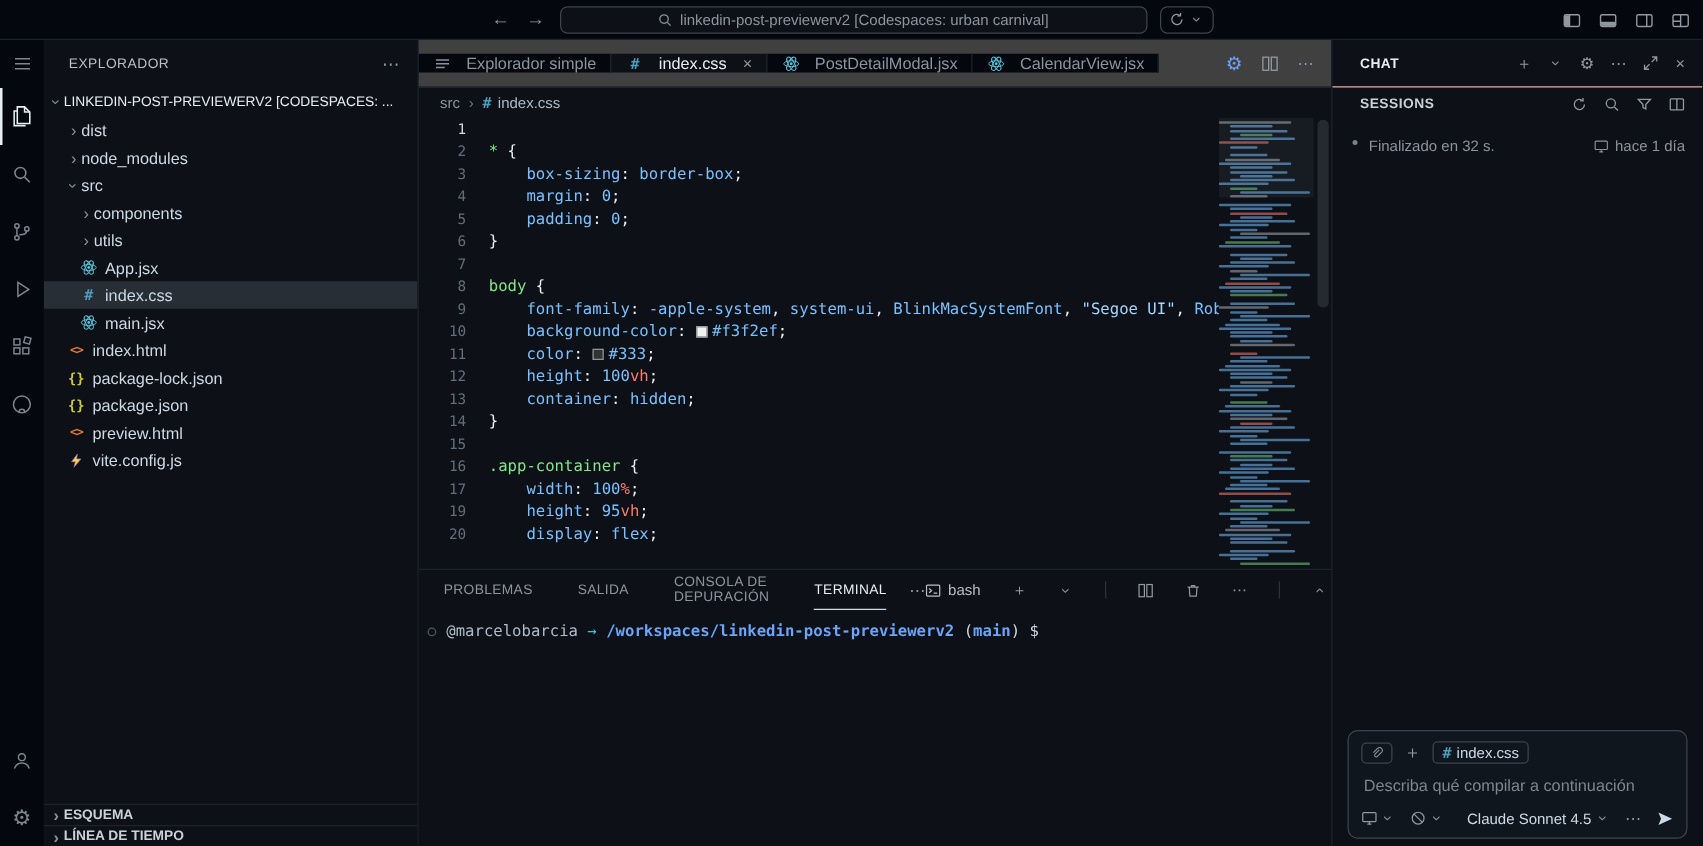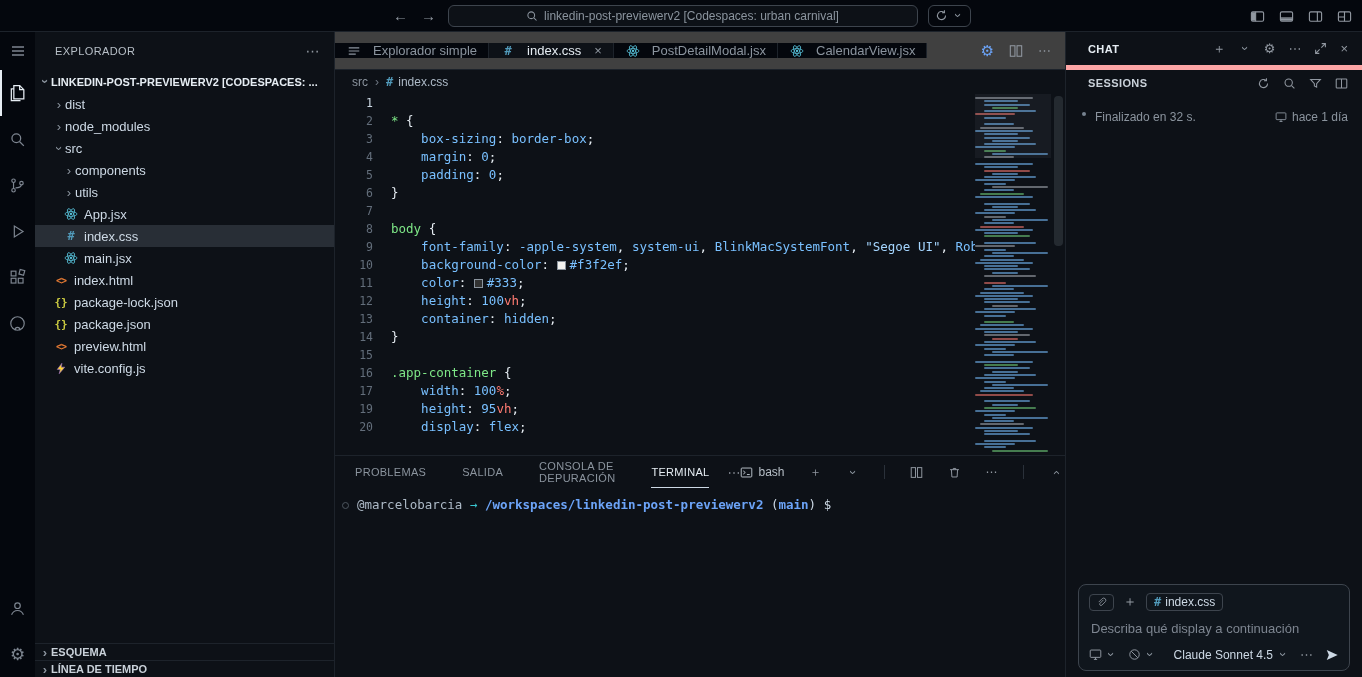--- a/index.html
+++ b/index.html
@@ -25,21 +25,21 @@
   .ab-icon{width:35px;height:46px;display:flex;align-items:center;justify-content:center;color:#7d8590;cursor:pointer}
   .ab-icon.small{height:38px}
   .ab-icon.active{color:#e6edf3;box-shadow:inset 2px 0 0 #e6edf3}
   .ab-bottom{margin-top:auto;display:flex;flex-direction:column;align-items:center}
   .gear-glyph{font-size:17px;line-height:1}
 
   
   .sidebar{width:300px;flex:0 0 300px;background:#0d1117;border-right:1px solid #1d232b;display:flex;flex-direction:column;min-height:0}
   .sb-header{height:38px;flex:0 0 38px;display:flex;align-items:center;padding:0 14px 0 20px;font-size:11px;letter-spacing:.4px;color:#b7bfc7}
   .sb-more{margin-left:auto;color:#9198a1;cursor:pointer;font-size:14px}
-  .sb-project{height:23px;flex:0 0 23px;display:flex;align-items:center;font-weight:bold;font-size:11px;color:#e6edf3;padding-left:4px;white-space:nowrap;overflow:hidden;cursor:pointer}
+  .sb-project{height:23px;flex:0 0 23px;display:flex;align-items:center;font-weight:normal;font-size:11px;color:#e6edf3;padding-left:4px;white-space:nowrap;overflow:hidden;cursor:pointer}
   .file-tree{flex:1;overflow:hidden}
   .tree-row{height:22px;display:flex;align-items:center;white-space:nowrap;color:#cdd9e5;font-size:13px;cursor:pointer}
   .tree-row.selected{background:#282e36}
   .ficon{display:inline-block;width:16px;text-align:center;margin-right:5px;flex:0 0 16px;display:flex;align-items:center;justify-content:center}
   .gi{font-weight:bold;font-size:12px;font-family:"DejaVu Sans Mono",monospace}
   .gi-css{color:#519aba}
   .gi-html{color:#e37933;font-size:10px;letter-spacing:-1px}
   .gi-json{color:#cbcb41;font-size:11px}
   .sb-section{height:17px;flex:0 0 17px;border-top:1px solid #1d232b;display:flex;align-items:center;font-size:11px;font-weight:bold;color:#c9d1d9;padding-left:4px;cursor:pointer}
 
@@ -90,21 +90,21 @@
   .terminal{flex:1;position:relative;font-family:"DejaVu Sans Mono",monospace;font-size:12.5px;padding:9px 0 0 22px}
   .term-dot{position:absolute;left:7px;top:14px;width:7px;height:7px;border:1px solid #4d565f;border-radius:50%}
   .t-user{color:#adbac7}
   .t-arrow{color:#39c5cf}
   .t-path{color:#6ca4f8;font-weight:bold}
   .t-branch{color:#6ca4f8;font-weight:bold}
   .t-punc{color:#cdd9e5}
 
   
   .chat{flex:0 0 297px;border-left:1px solid #1d232b;background:#0d1117;display:flex;flex-direction:column;min-height:0}
-  .chat-header{height:38px;flex:0 0 38px;display:flex;align-items:center;padding:0 14px 0 22px;border-bottom:5px solid #fca5a5}
+  .chat-header{height:38px;flex:0 0 38px;display:flex;align-items:center;padding:0 14px 0 22px;border-bottom:1px solid #fca5a5}
   .chat-title{font-size:11px;font-weight:bold;color:#e6edf3;letter-spacing:.4px}
   .chat-hicons{margin-left:auto;display:flex;gap:13px;align-items:center;color:#9198a1}
   .sessions-row{height:26px;flex:0 0 26px;display:flex;align-items:center;padding:0 14px 0 22px}
   .sessions-label{font-size:11px;font-weight:bold;color:#c9d1d9;letter-spacing:.4px}
   .sessions-icons{margin-left:auto;display:flex;gap:13px;color:#9198a1;align-items:center}
   .session-item{display:flex;padding:9px 14px 6px 16px;gap:9px;cursor:pointer}
   .sess-dot{width:4px;height:4px;border-radius:50%;background:#768390;margin-top:7px;flex:0 0 4px}
   .sess-main{flex:1}
   .sess-title{font-size:13px;color:#e6edf3}
   .sess-sub{display:flex;justify-content:space-between;align-items:center;font-size:12px;color:#8b949e;margin-top:5px}
@@ -666,21 +666,21 @@
               <svg width="11" height="11" viewBox="0 0 16 16" fill="none" stroke="currentColor" stroke-width="1.2">
                 <path d="M10.8 4.2 5.9 9.1a1.9 1.9 0 0 0 2.7 2.7l5-5a3.2 3.2 0 0 0-4.5-4.5L4 7.4"></path>
               </svg>
             </span>
           <span class="comp-plus">＋</span>
           <span class="chip">
             <span class="gi gi-css">#</span>
             <span>index.css</span>
           </span>
         </div>
-        <div class="comp-ph">Describa qué display a continuación</div>
+        <div class="comp-ph">Describa qué compilar a continuación</div>
         <div class="comp-row3">
           <span class="comp-ctl">
             <span>
                 <svg width="13" height="13" viewBox="0 0 16 16" fill="none" stroke="currentColor" stroke-width="1.2">
                   <rect x="1.5" y="2.5" width="13" height="9" rx="1"></rect>
                   <path d="M6 14h4M8 11.5V14"></path>
                 </svg>
               </span>
             <span class="chev down">›</span>
           </span>

